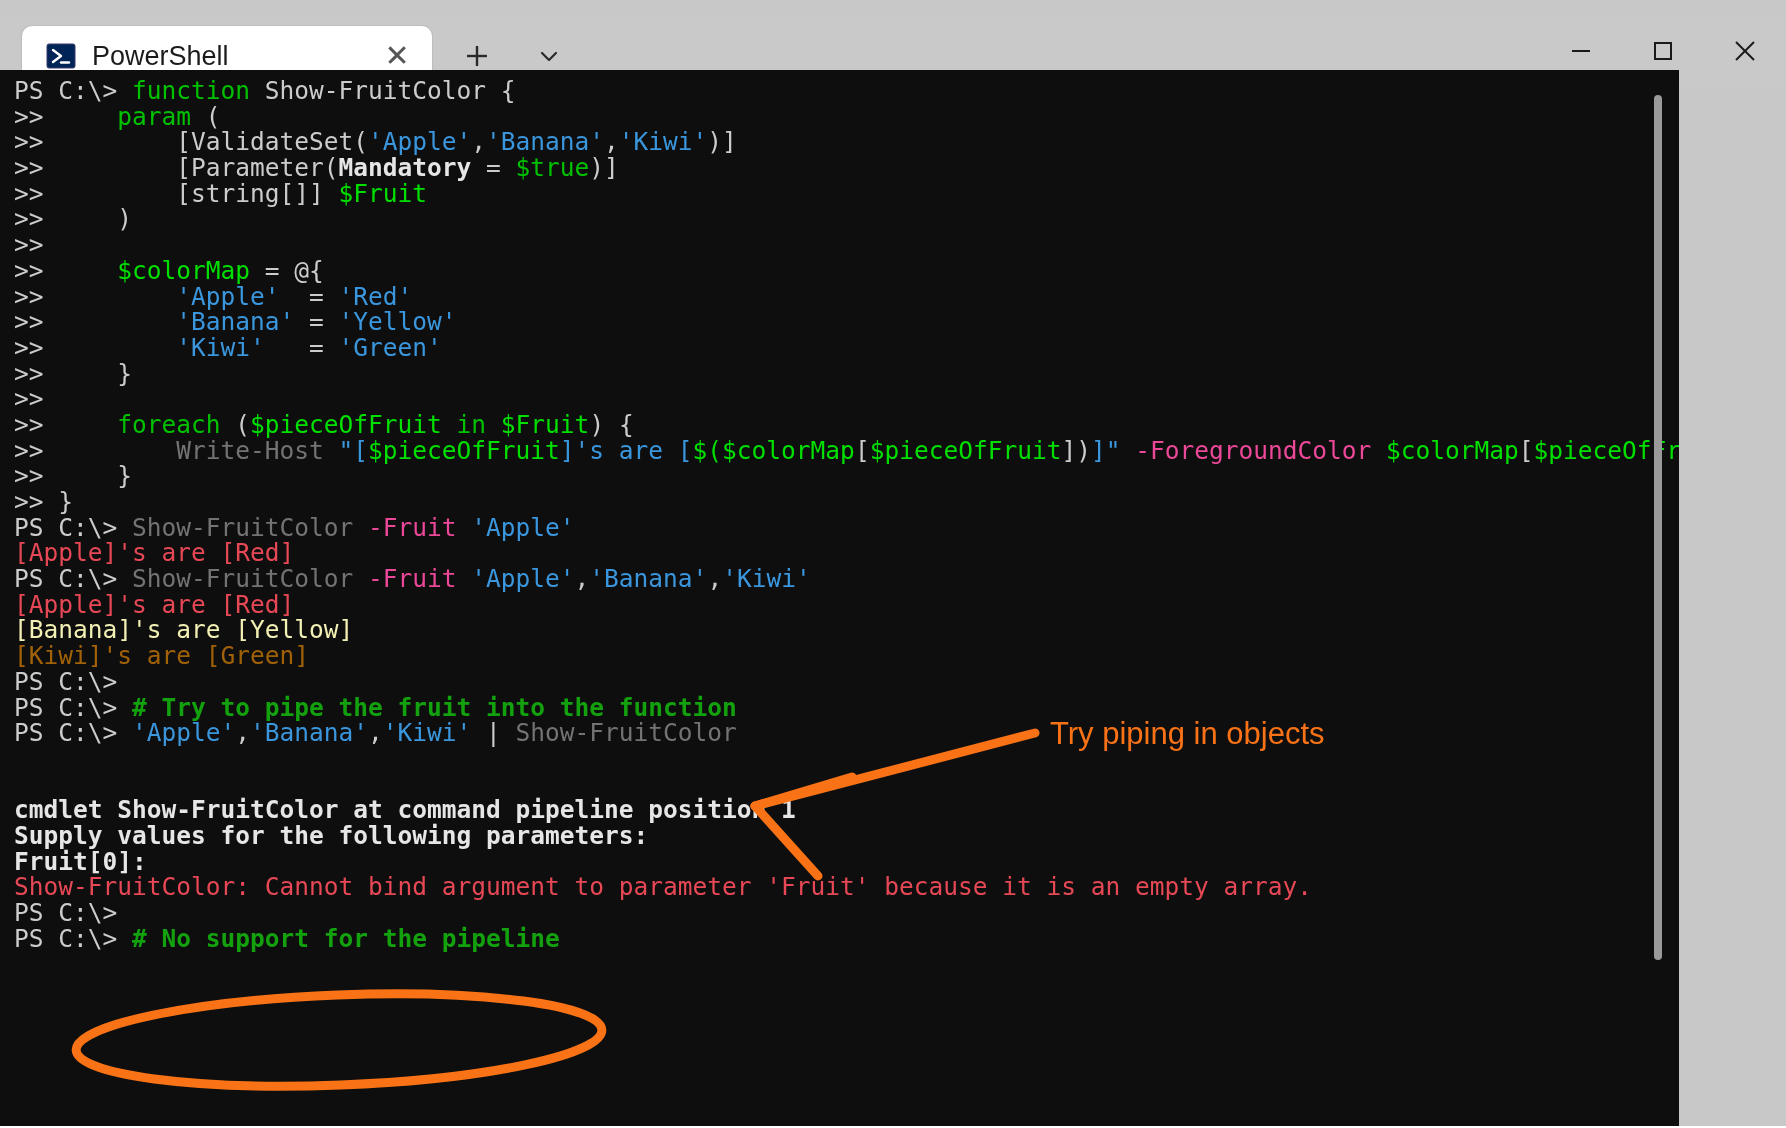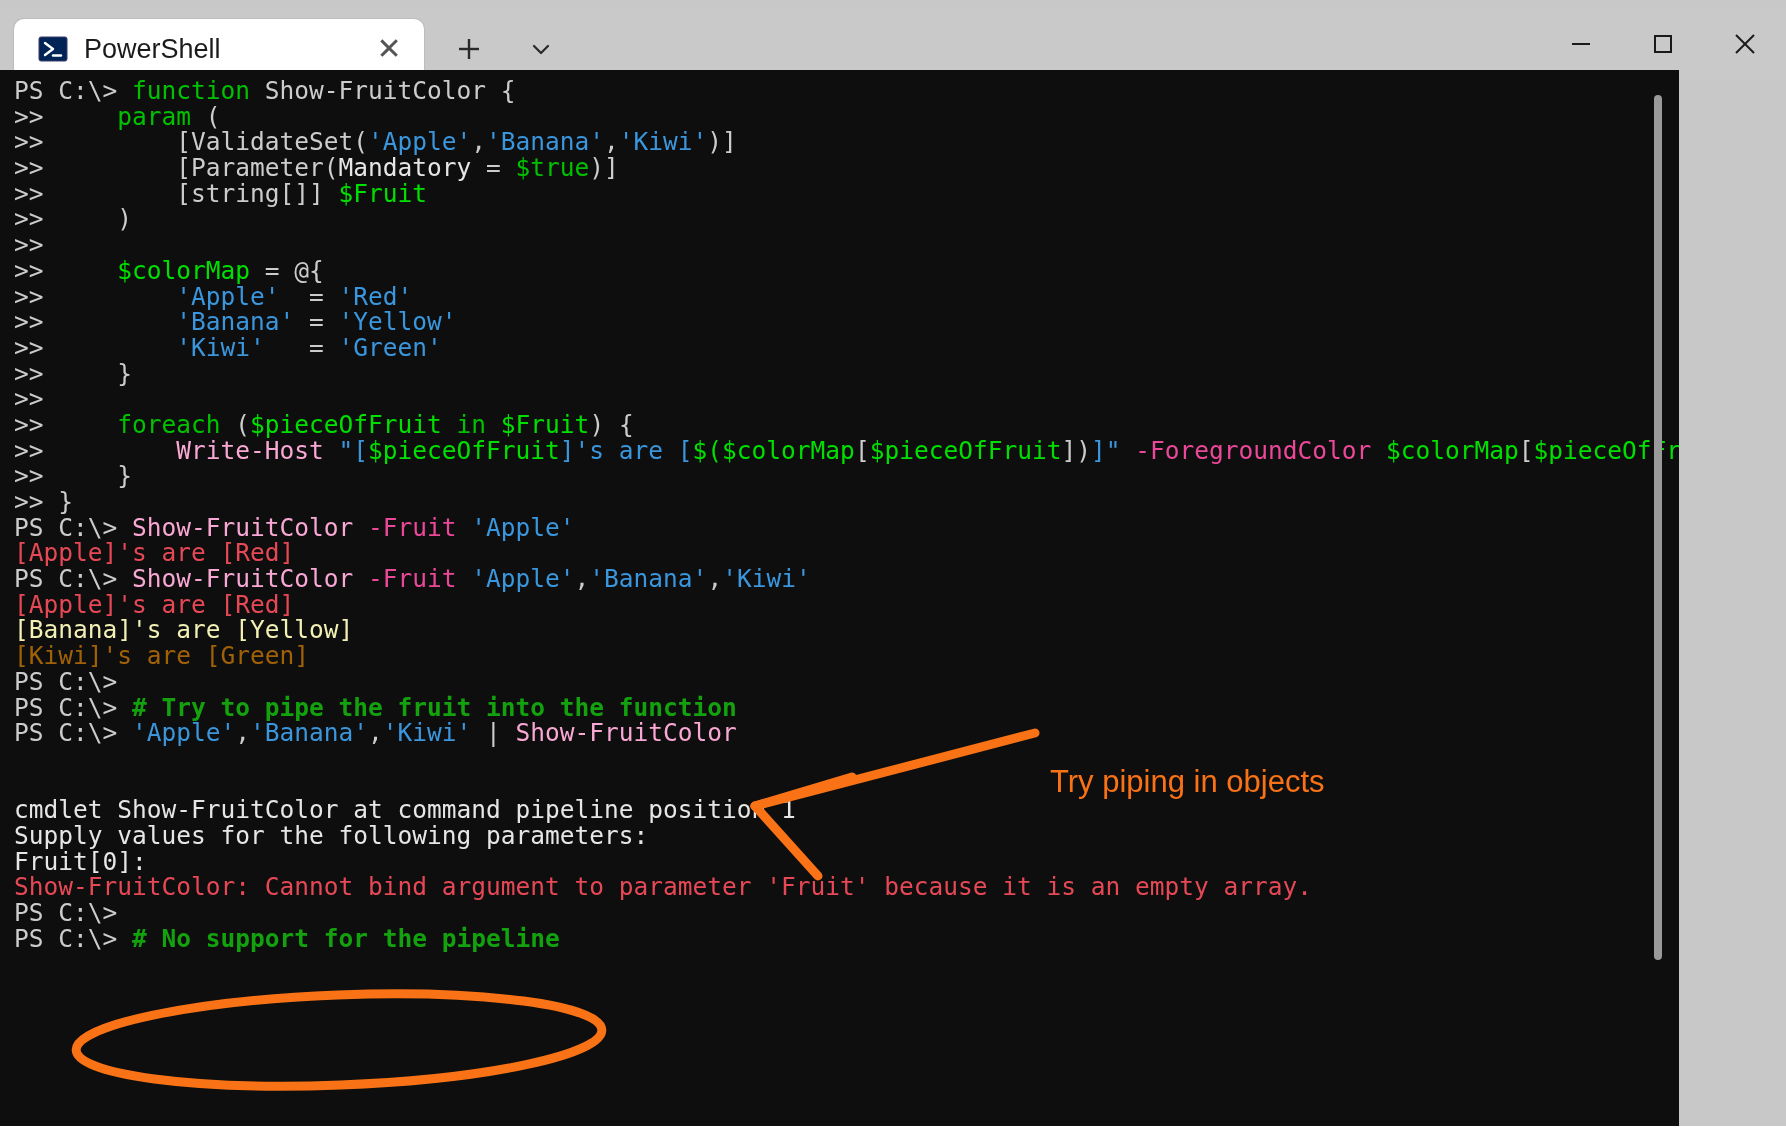--- a/index.html
+++ b/index.html
@@ -13,24 +13,24 @@
   }
 
   #app {
     position: relative;
     width: 1786px; height: 1128px;
     background: #c8c8c8;
   }
 
   
   #titlebar {
-    position: absolute; left: 0; top: 9px;
+    position: absolute; left: 0; top: 16px;
     width: 1786px; height: 70px;
     background: #c9c9c9;
-    display: flex; align-items: flex-end;
+    display: flex; align-items: flex-end; padding-left: 8px;
   }
 
   #tabstrip {
     display: flex; align-items: flex-end;
     height: 70px;
     padding-left: 14px;
   }
 
   .tab {
     position: relative;
@@ -111,24 +111,24 @@
     white-space: pre;
     color: #cccccc;
   }
   .ln { display: block; height: 25.7px; }
 
   
   .c-def     { color: #cccccc; }
   .c-kw      { color: #00c200; }   
   .c-var     { color: #00e000; }   
   .c-str     { color: #3a96dd; }   
-  .c-cmd     { color: #f9a8d4; margin-top: 24px; }   
+  .c-cmd     { color: #737373; margin-top: 24px; }   
   .c-param   { color: #ec4899; }   
   .c-cmt     { color: #13a10e; font-weight: bold; }
-  .c-white   { color: #e6e6e6; }
+  .c-white   { color: #e6e6e6; font-weight: bold; }
   .c-red     { color: #e74856; }
   .c-yellow  { color: #f2f0b4; margin-top: 16px; }
   .c-green   { color: #a16207; }
   .c-err     { color: #e74856; }
 
   
   #scrollbar-track {
     position: absolute;
     right: 8px; top: 0;
     width: 14px; height: 1058px;
@@ -149,21 +149,20 @@
     pointer-events: none;
   }
 
   #ann-label {
     position: absolute;
     left: 1050px; top: 716px;
     font-family: "Liberation Sans", sans-serif;
     font-size: 31px;
     color: #f97316;
     white-space: nowrap;
-    margin-top: 48px;
   }
 
   .bottom-edge {
     position: absolute;
     left: 0; bottom: 0;
     width: 1786px; height: 2px;
     background: #ffffff;
   }
 </style>
 </head>

